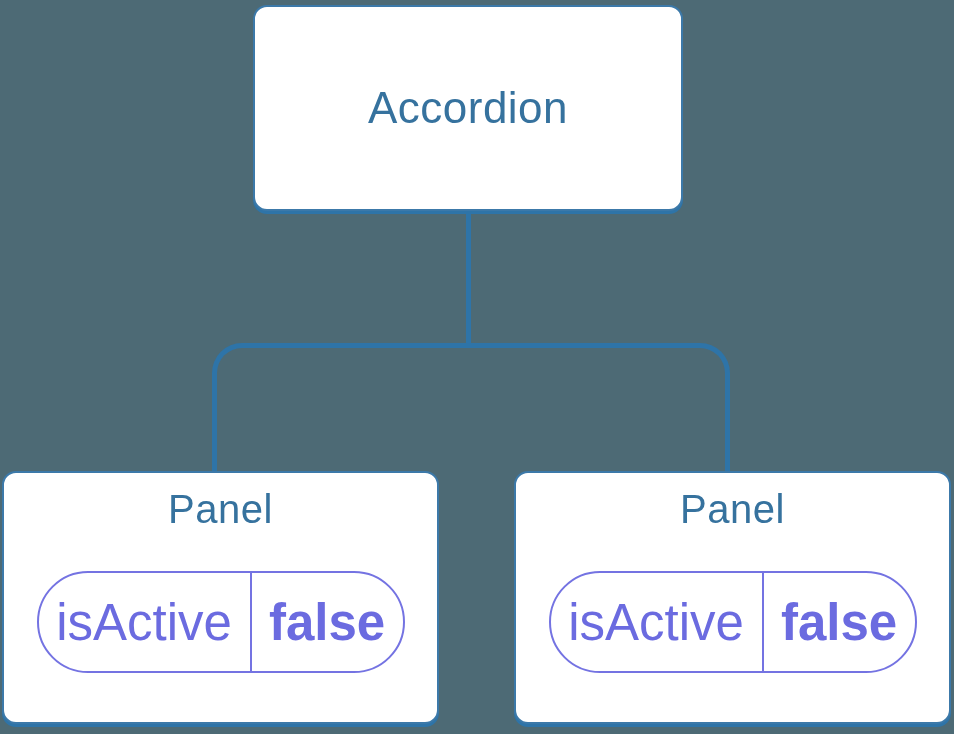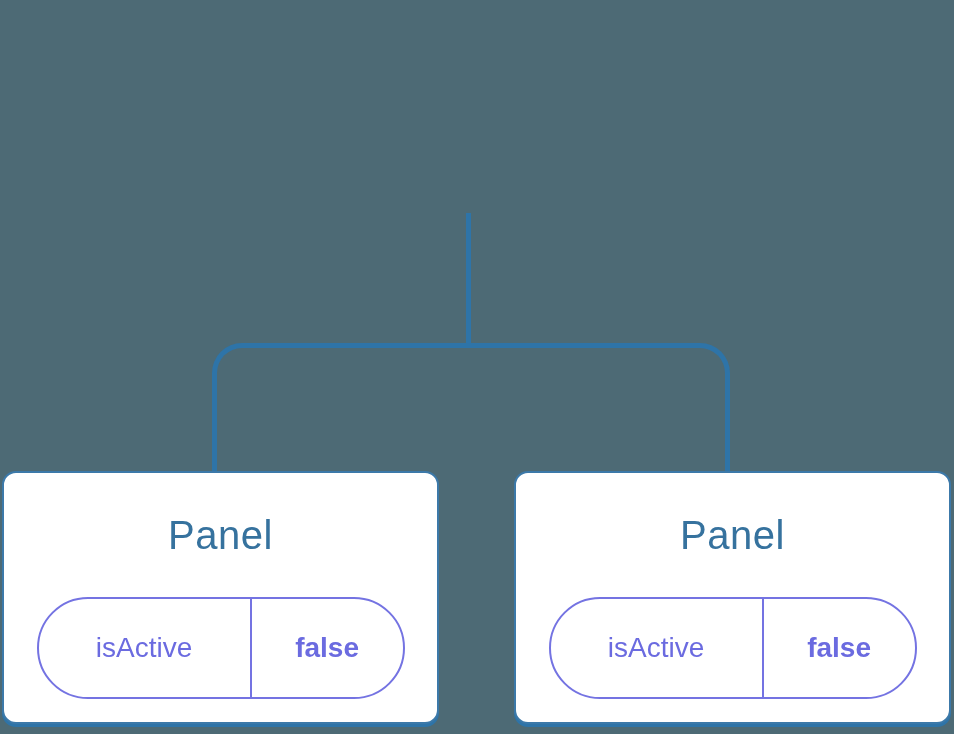--- a/index.html
+++ b/index.html
@@ -40,47 +40,50 @@
     border-top-left-radius: 30px;
     border-top-right-radius: 30px;
   }
   .panel {
     top: 471px; width: 437px; height: 253px;
     display: flex; flex-direction: column; align-items: center;
   }
   .panel-left  { left: 2px; }
   .panel-right { left: 514px; }
   .panel-title {
-    margin-top: 38px;
+    margin-top: 12px;
     font-size: 40px; font-weight: 500; line-height: 48px;
     color: var(--title, #36729e);
     letter-spacing: 0.5px;
   }
   .pill {
     margin-top: 38px;
     width: 368px; height: 102px;
     border: 2.5px solid var(--pill-border, #7473e2);
     border-radius: 51px;
     display: flex;
     overflow: hidden;
     background: #ffffff;
   }
   .pill-cell {
     display: flex; align-items: center; justify-content: center;
-    font-size: 28px;
+    font-size: 51px;
     color: var(--pill-text, #6b6be0);
   }
   .pill-name  { flex: 1.4; }
   .pill-value { flex: 1; border-left: 2.5px solid var(--pill-border, #7473e2); font-weight: bold; }
 </style>
 </head>
 <body>
 
 <div class="stage">
 
+  <div class="box root-box">
+    <span class="root-title">Accordion</span>
+  </div>
 
   <div class="stem"></div>
   <div class="bracket"></div>
 
   <div class="box panel panel-left">
     <span class="panel-title">Panel</span>
     <div class="pill">
       <span class="pill-cell pill-name">isActive</span>
       <span class="pill-cell pill-value">false</span>
     </div>

